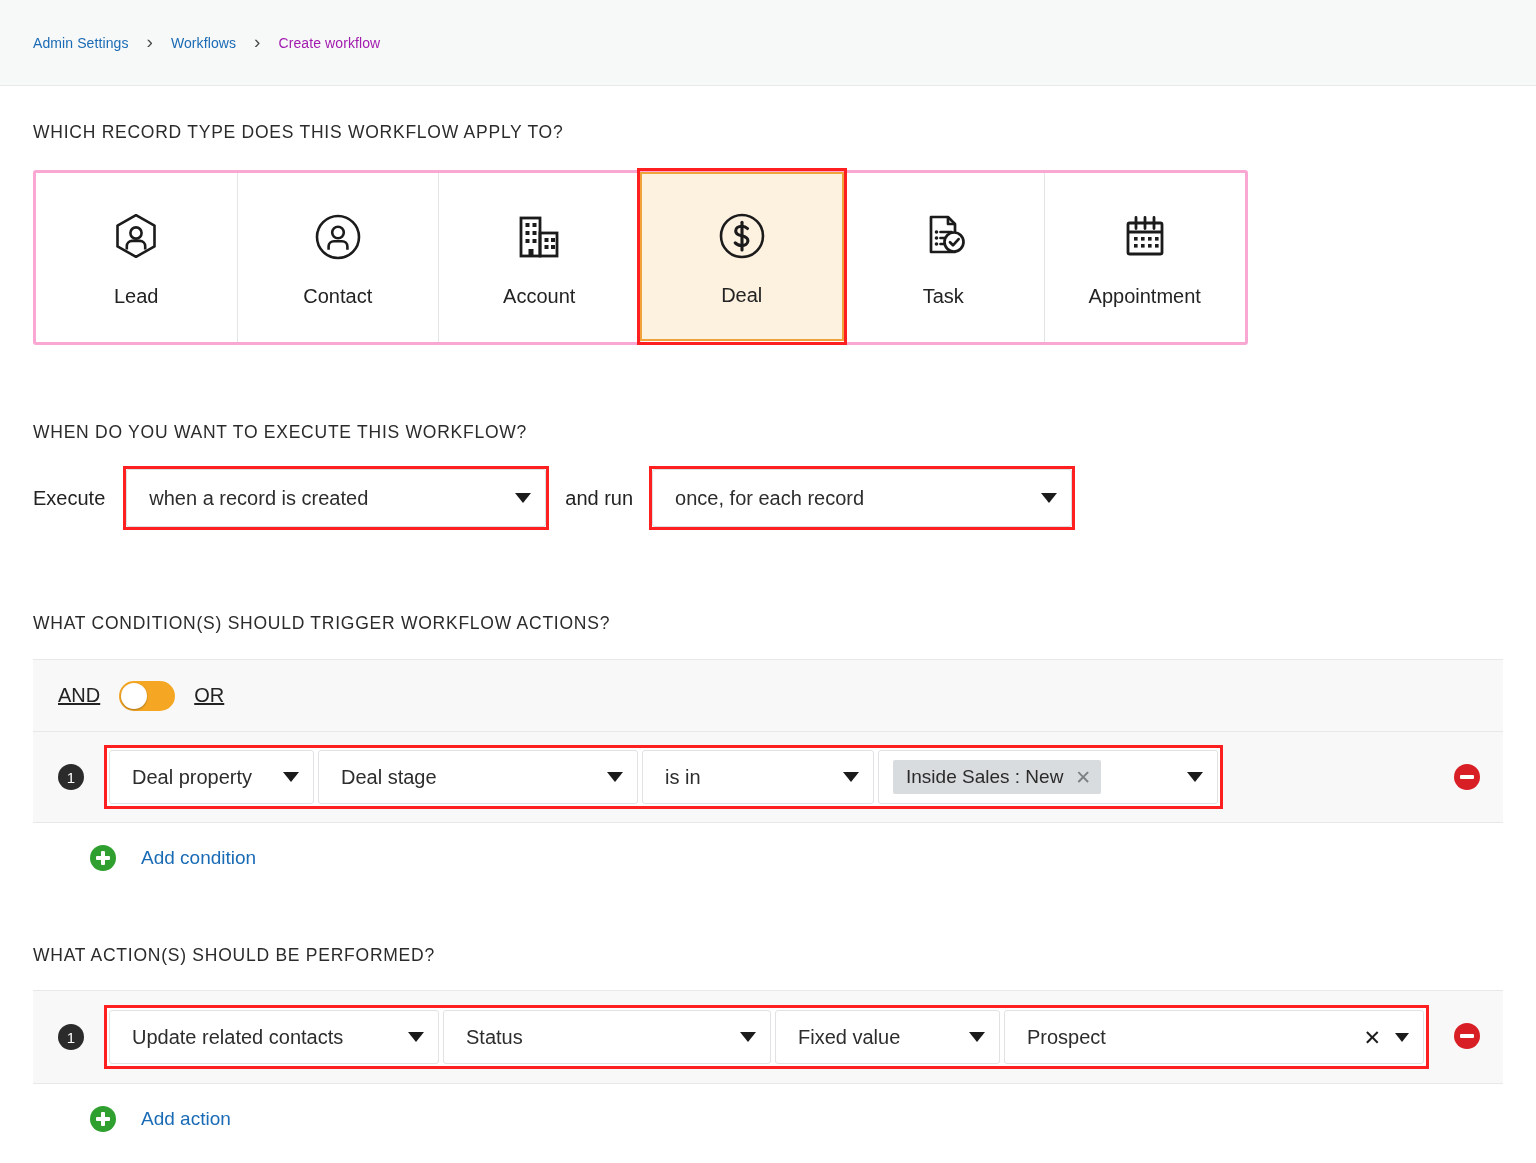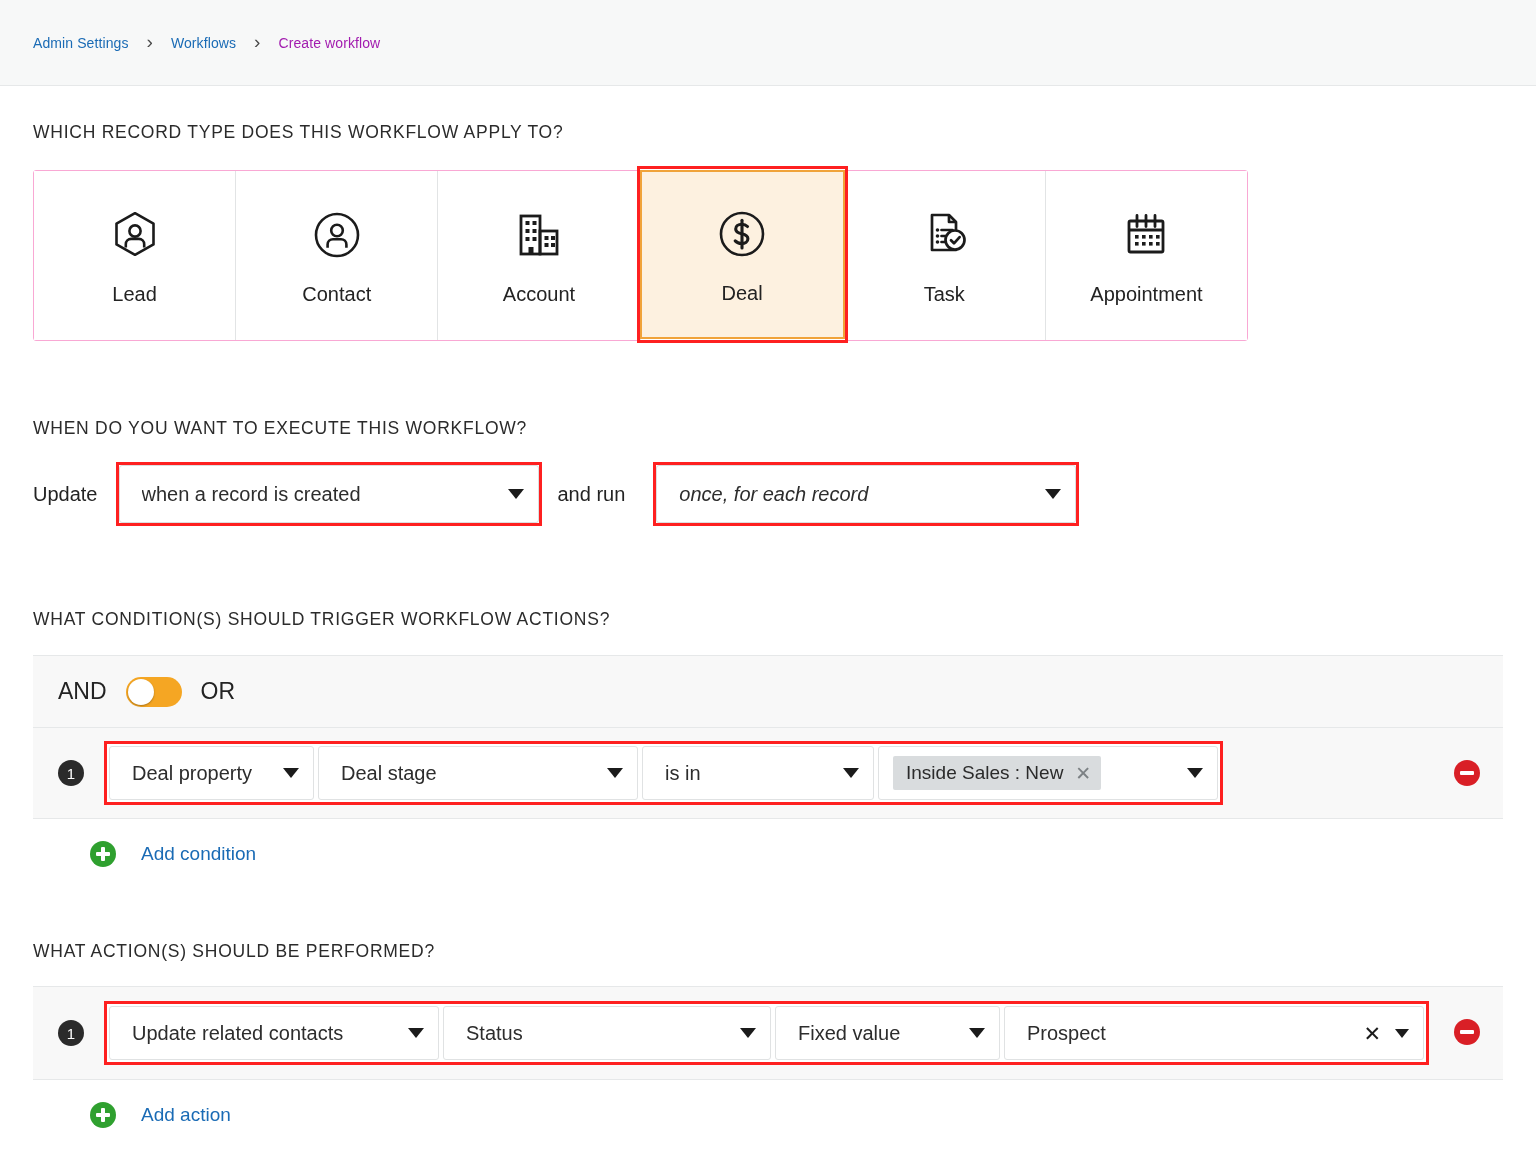--- a/index.html
+++ b/index.html
@@ -45,21 +45,21 @@
     text-transform: uppercase;
     font-weight: 400;
   }
 
   
   #record-type-title { margin-top: 36px; }
 
   .record-cards {
     margin-top: 27px;
     display: flex;
-    border: 1px solid #f9a8d4;
+    border: 3px solid #f9a8d4;
     border-radius: 3px;
     background: #fff;
     width: 1215px;
     position: relative;
   }
   .record-card {
     flex: 1 1 0;
     height: 169px;
     border-right: 1px solid #e2e4e5;
     display: flex;
@@ -137,41 +137,41 @@
     border-left: 8px solid transparent;
     border-right: 8px solid transparent;
     border-top: 10px solid #1b1b1b;
     margin-left: 16px;
     flex: 0 0 auto;
   }
 
   #execute-select-wrap { margin-left: 18px; }
   #execute-select { width: 420px; }
   #run-label { margin-left: 16px; }
-  #run-select-wrap { margin-left: 28px; font-style: italic; }
+  #run-select-wrap { margin-left: 16px; }
   #run-select { width: 420px; }
 
   
   #conditions-title { margin-top: 84px; }
 
   .panel {
     margin-top: 25px;
     width: 1470px;
     background: #f8f8f8;
     border-top: 1px solid #e6e8e9;
     border-bottom: 1px solid #e6e8e9;
   }
   .panel-head {
     height: 72px;
     display: flex;
     align-items: center;
     padding-left: 25px;
     border-bottom: 1px solid #e6e8e9;
   }
-  .logic-label { font-size: 23px; color: #232323; }
+  .logic-label { font-size: 20px; color: #232323; text-decoration: underline; }
   .toggle {
     width: 56px; height: 30px;
     border-radius: 15px;
     background: #f5a623;
     margin: 0 19px;
     position: relative;
     cursor: pointer;
     flex: 0 0 auto;
   }
   .toggle .knob {
@@ -420,21 +420,21 @@
           <rect x="38" y="33" width="3.6" height="3.6" fill="#1b1b1b" stroke="none"></rect>
         </svg>
       </span>
       <span class="card-label">Appointment</span>
     </div>
   </div>
 
   <div class="section-title" id="execute-title">WHEN DO YOU WANT TO EXECUTE THIS WORKFLOW?</div>
 
   <div class="execute-row">
-    <span class="inline-label">Update</span>
+    <span class="inline-label">Execute</span>
 
     <span class="annot" id="execute-select-wrap">
       <span class="select" id="execute-select">
         <span class="sel-text">when a record is created</span>
         <span class="caret"></span>
       </span>
     </span>
 
     <span class="inline-label" id="run-label">and run</span>
 

